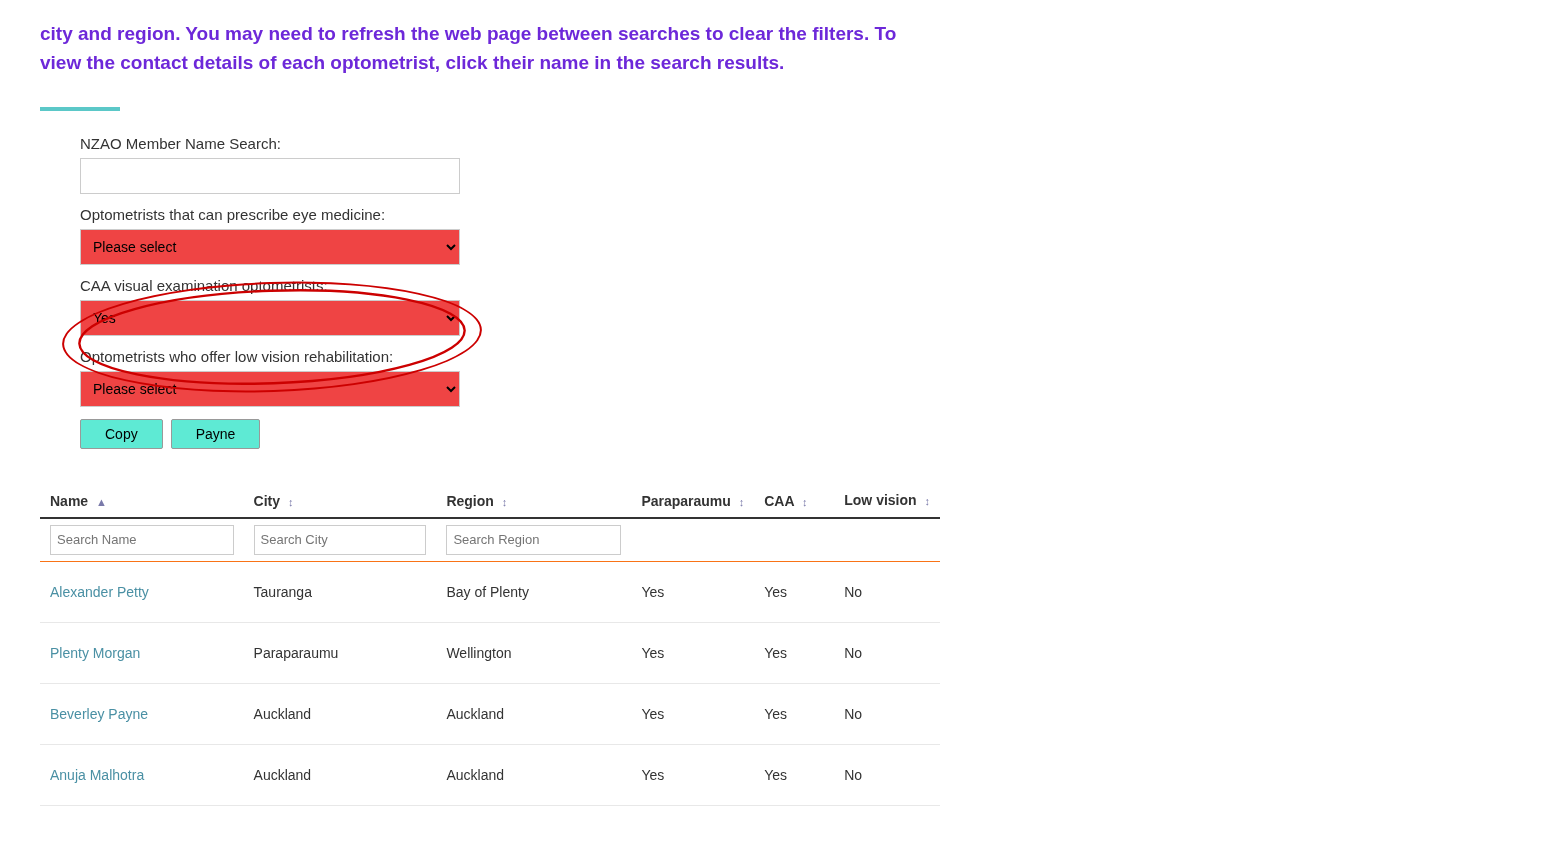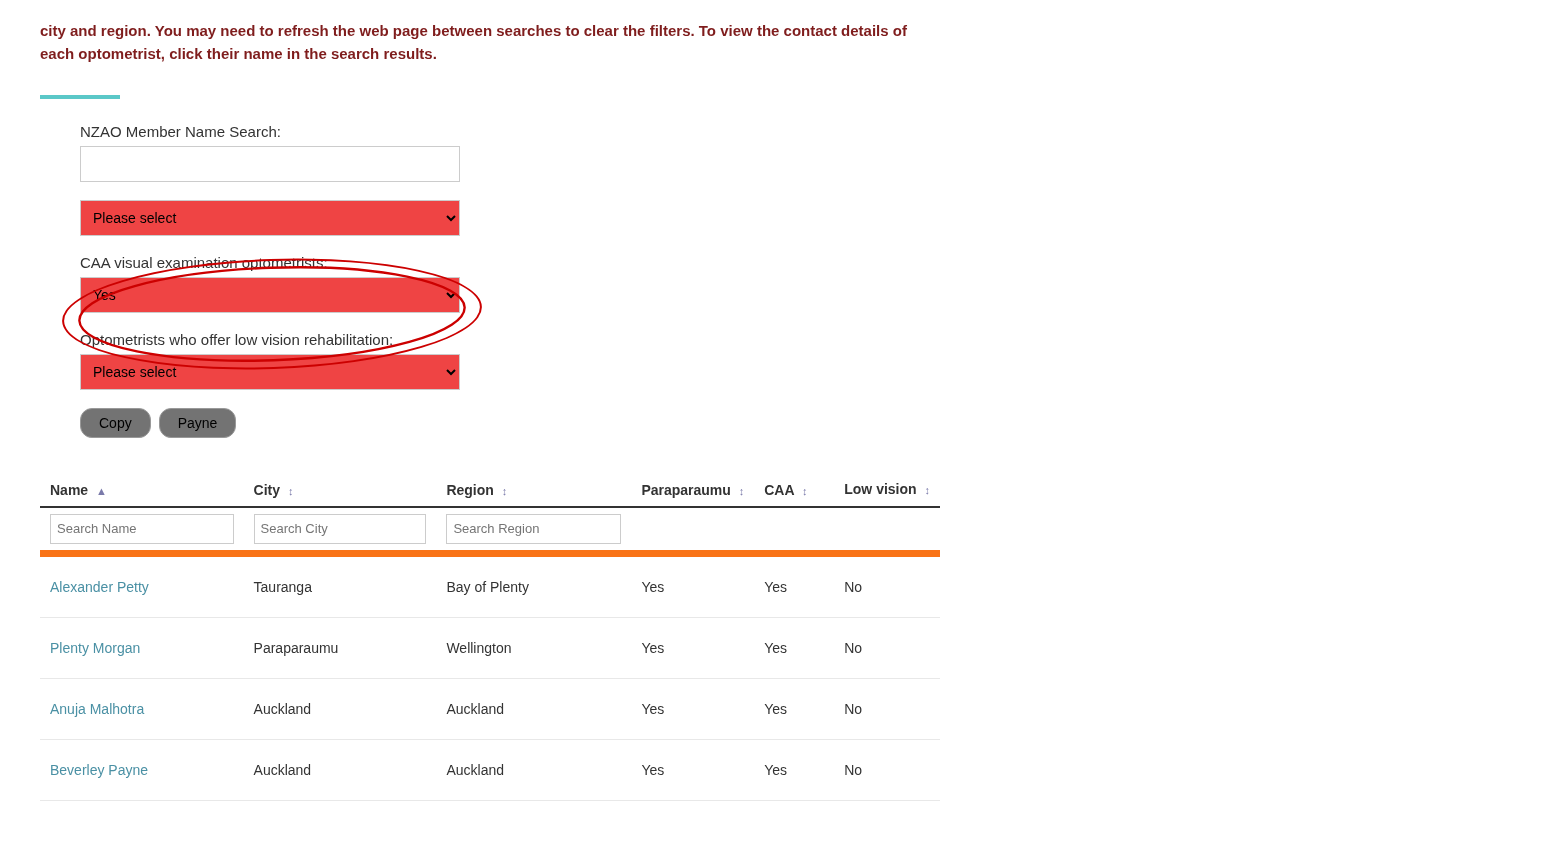--- a/index.html
+++ b/index.html
@@ -4,39 +4,39 @@
   <style>
     * { box-sizing: border-box; margin: 0; padding: 0; }
     body {
       font-family: Arial, sans-serif;
       font-size: 15px;
       color: #333;
       background: #fff;
       padding: 20px 40px;
     }
     .notice-text {
-      color: #7f1d1d;
+      color: #6d28d9;
       font-weight: bold;
-      font-size: 15px;
+      font-size: 19px;
       line-height: 1.5;
       max-width: 900px;
       margin-bottom: 30px;
     }
     .divider {
       width: 80px;
       height: 4px;
       background: #5bc8c8;
       margin-bottom: 24px;
     }
     .form-section {
       max-width: 500px;
       margin-left: 40px;
     }
     .form-group {
-      margin-bottom: 18px;
+      margin-bottom: 12px;
     }
     .form-label {
       display: block;
       margin-bottom: 6px;
       font-size: 15px;
       color: #333;
     }
     .form-input {
       width: 380px;
       height: 36px;
@@ -71,26 +71,26 @@
       pointer-events: none;
       transform: rotate(-2deg);
     }
     .button-row {
       display: flex;
       gap: 8px;
       margin-top: 8px;
       margin-left: 0;
     }
     .btn {
-      padding: 6px 18px;
+      padding: 6px 24px;
       border: 1px solid #999;
-      background: #737373;
+      background: #5eead4;
       font-size: 14px;
       cursor: pointer;
-      border-radius: 12px;
+      border-radius: 2px;
     }
 
     
     .table-wrapper {
       margin-top: 35px;
       max-width: 900px;
     }
     table {
       width: 100%;
       border-collapse: collapse;
@@ -106,21 +106,21 @@
       white-space: nowrap;
     }
     .sort-icon {
       display: inline-block;
       margin-left: 4px;
       color: #7a7aaa;
       font-size: 11px;
     }
     .search-row td {
       padding: 6px 10px;
-      border-bottom: 7px solid #f97316;
+      border-bottom: 1px solid #f97316;
     }
     .search-row input {
       width: 100%;
       height: 30px;
       border: 1px solid #ccc;
       padding: 2px 6px;
       font-size: 13px;
       outline: none;
     }
     tbody tr.data-row td {
@@ -145,20 +145,21 @@
 <div class="divider"></div>
 
 <div class="form-section">
 
   <div class="form-group">
     <label class="form-label">NZAO Member Name Search:</label>
     <input class="form-input" type="text" style="">
   </div>
 
   <div class="form-group">
+    <label class="form-label">Optometrists that can prescribe eye medicine:</label>
     <select class="form-select">
       <option>Please select</option>
       <option>Yes</option>
       <option>No</option>
     </select>
   </div>
 
   <div class="form-group">
     <label class="form-label">CAA visual examination optometrists:</label>
     <div class="caa-group-wrapper">
@@ -245,29 +246,29 @@
         </tr>
         <tr class="data-row">
           <td><a class="name-link" href="#">Plenty Morgan</a></td>
           <td>Paraparaumu</td>
           <td>Wellington</td>
           <td>Yes</td>
           <td>Yes</td>
           <td>No</td>
         </tr>
         <tr class="data-row">
+          <td><a class="name-link" href="#">Beverley Payne</a></td>
+          <td>Auckland</td>
+          <td>Auckland</td>
+          <td>Yes</td>
+          <td>Yes</td>
+          <td>No</td>
+        </tr>
+        <tr class="data-row">
           <td><a class="name-link" href="#">Anuja Malhotra</a></td>
-          <td>Auckland</td>
-          <td>Auckland</td>
-          <td>Yes</td>
-          <td>Yes</td>
-          <td>No</td>
-        </tr>
-        <tr class="data-row">
-          <td><a class="name-link" href="#">Beverley Payne</a></td>
           <td>Auckland</td>
           <td>Auckland</td>
           <td>Yes</td>
           <td>Yes</td>
           <td>No</td>
         </tr>
       </tbody>
   </table>
 </div>
 

